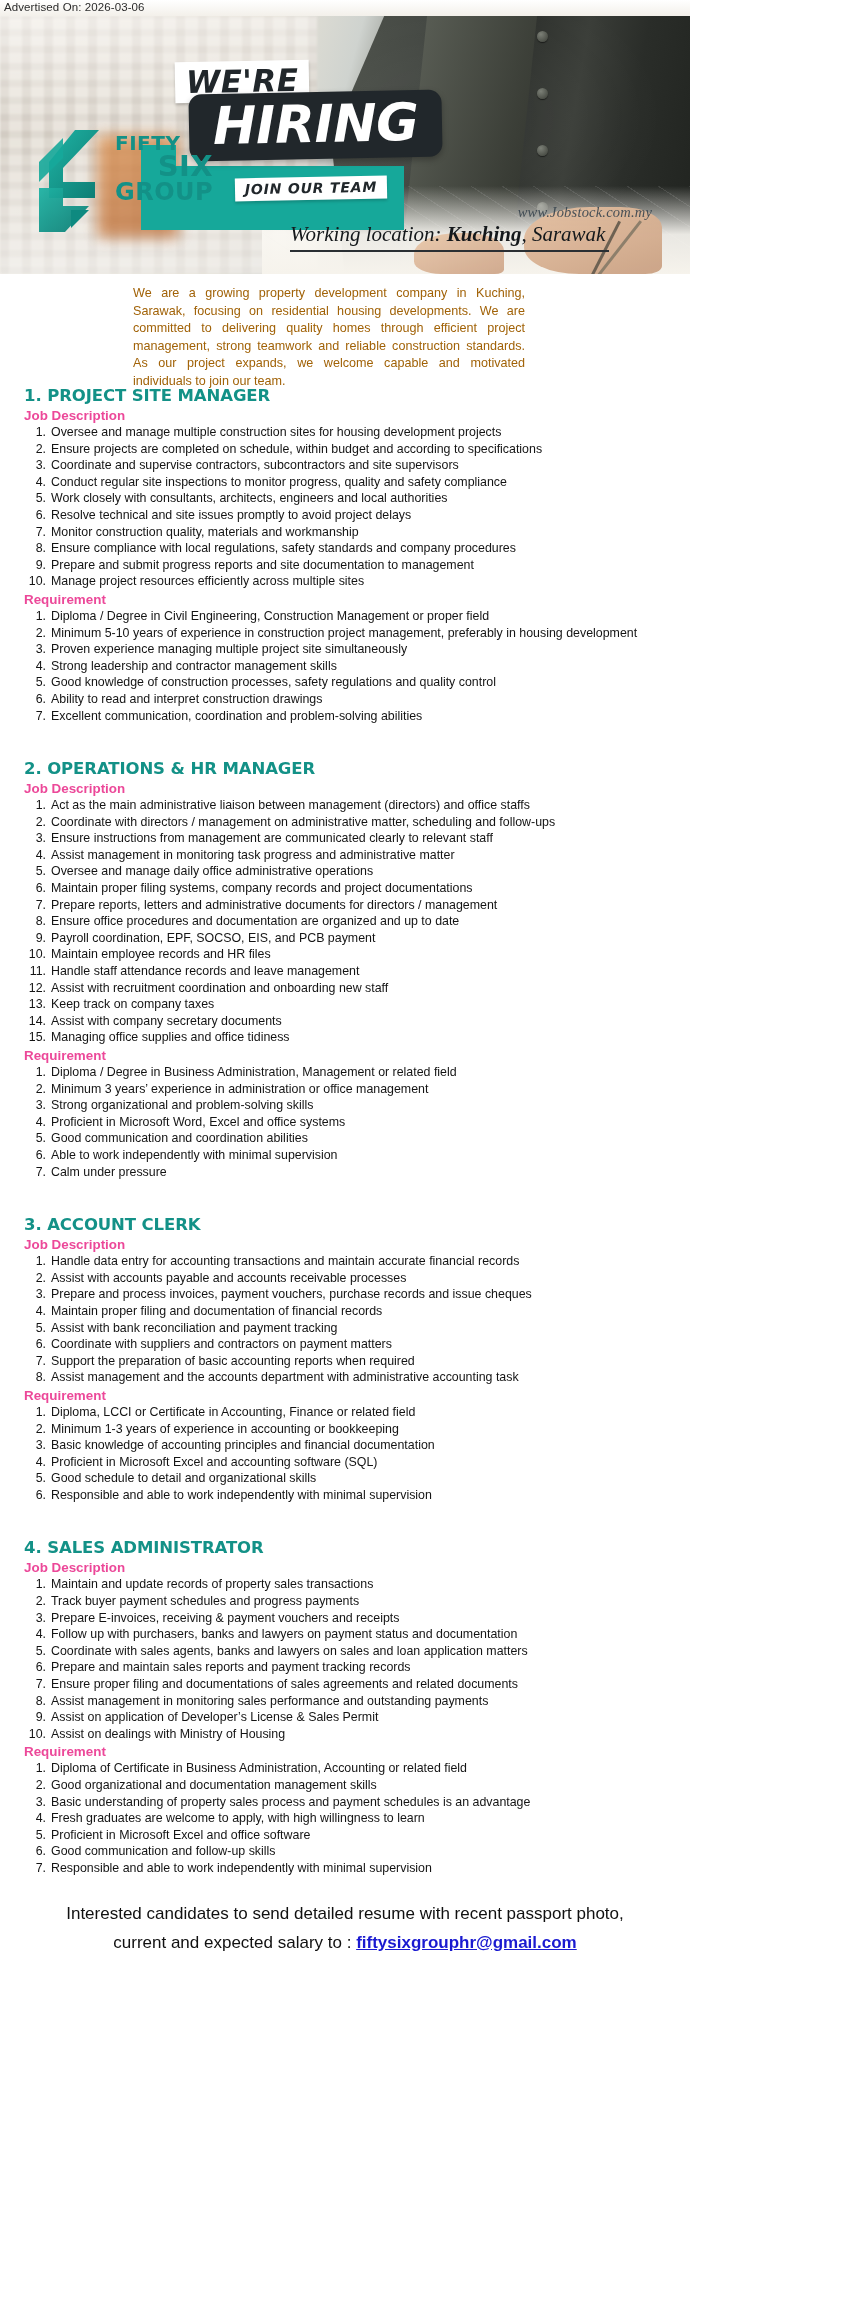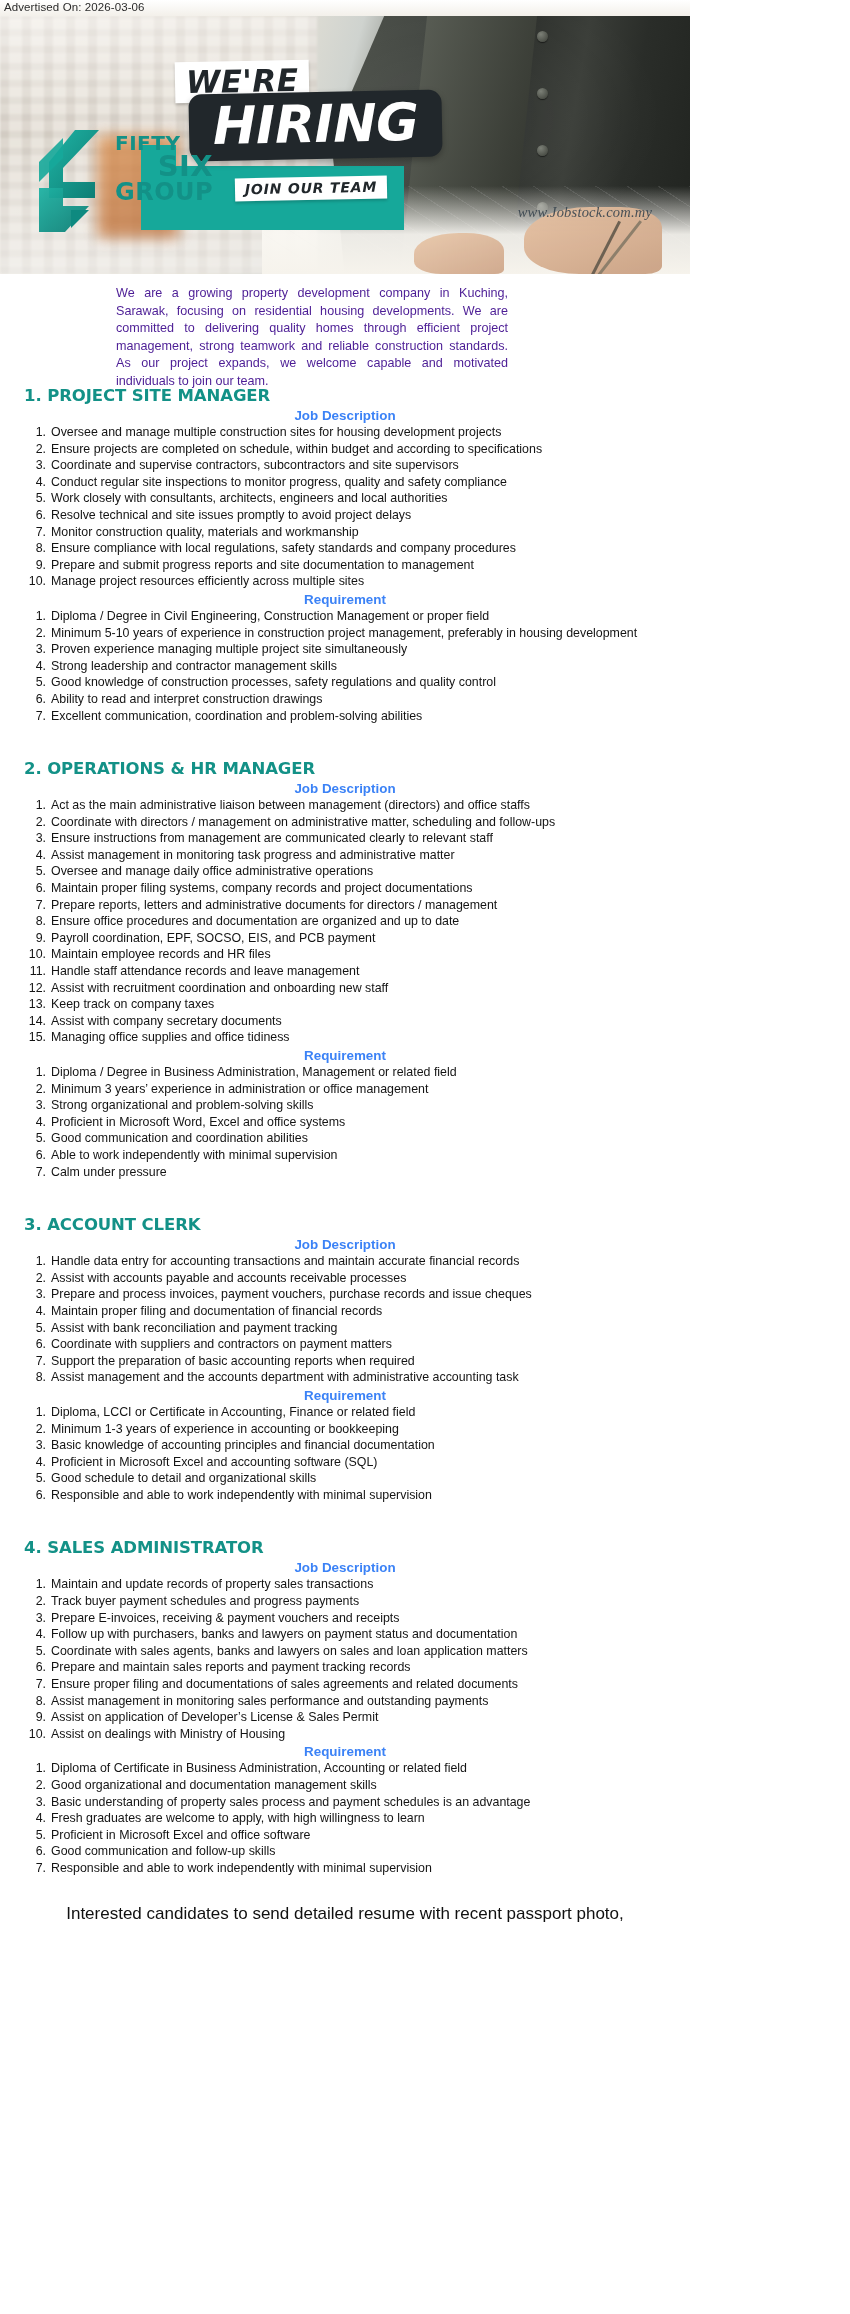--- a/index.html
+++ b/index.html
@@ -256,50 +256,49 @@
     border-bottom: 2px solid #2a2f33;
     padding-bottom: 3px;
     padding-right: 4px;
     white-space: nowrap;
   }
   .worklocation b { font-weight: bold; }
 
   
   .intro {
     position: absolute;
-    left: 116px;
+    left: 133px;
     top: 285px;
     width: 392px;
     font-size: 12.6px;
     line-height: 17.6px;
     text-align: justify;
-    color: #4c1d95;
+    color: #a16207;
     z-index: 5;
   }
 
   
   .content {
     padding: 0 24px 0 24px;
     margin-top: 112px;
   }
   .job-block { margin-bottom: 16px; }
   .job-title {
     font-family: "DejaVu Sans", sans-serif;
     font-weight: bold;
     font-size: 16.5px;
     color: #139187;
     letter-spacing: -.1px;
     margin: 12px 0 3px 0;
   }
   .sub-head {
     font-weight: bold;
     font-size: 13.4px;
-    color: #3b82f6;
+    color: #ec4899;
     margin: 2px 0 1px 0;
-    text-align: center;
   }
   ol.items {
     list-style: none;
     margin: 0 0 0 0;
     padding: 0;
     counter-reset: li;
   }
   ol.items li {
     counter-increment: li;
     position: relative;
@@ -386,20 +385,21 @@
       <path d="M6 60 L30 60 L30 78 L56 78 L32 104 L6 104 Z" fill="url(#tg1)" opacity=".95"></path>
       <path d="M38 82 L56 82 L38 100 Z" fill="#0e8a80"></path>
     </svg>
     <div class="logo-text">
       <div class="l1">FIFTY</div>
       <div class="l2">SIX</div>
       <div class="l3">GROUP</div>
     </div>
   </div>
 
+  <div class="worklocation"><span>Working location: </span><b>Kuching</b><span>, Sarawak</span></div>
 
   <div class="intro">We are a growing property development company in Kuching, Sarawak, focusing on residential housing developments. We are committed to delivering quality homes through efficient project management, strong teamwork and reliable construction standards. As our project expands, we welcome capable and motivated individuals to join our team.</div>
 
   <div class="content">
 
     <div class="job-block">
       <h2 class="job-title">1. PROJECT SITE MANAGER</h2>
       <div class="sub-head">Job Description</div>
       <ol class="items">
         <li>Oversee and manage multiple construction sites for housing development projects</li>
@@ -511,16 +511,17 @@
         <li>Proficient in Microsoft Excel and office software</li>
         <li>Good communication and follow-up skills</li>
         <li>Responsible and able to work independently with minimal supervision</li>
       </ol>
     </div>
 
   </div>
 
   <div class="footer">
     <div>Interested candidates to send detailed resume with recent passport photo,</div>
+    <div><span>current and expected salary to : </span><a class="email" href="#">fiftysixgrouphr@gmail.com</a></div>
   </div>
 
   <div class="footer-pad"></div>
 </div>
 
 </body></html>

